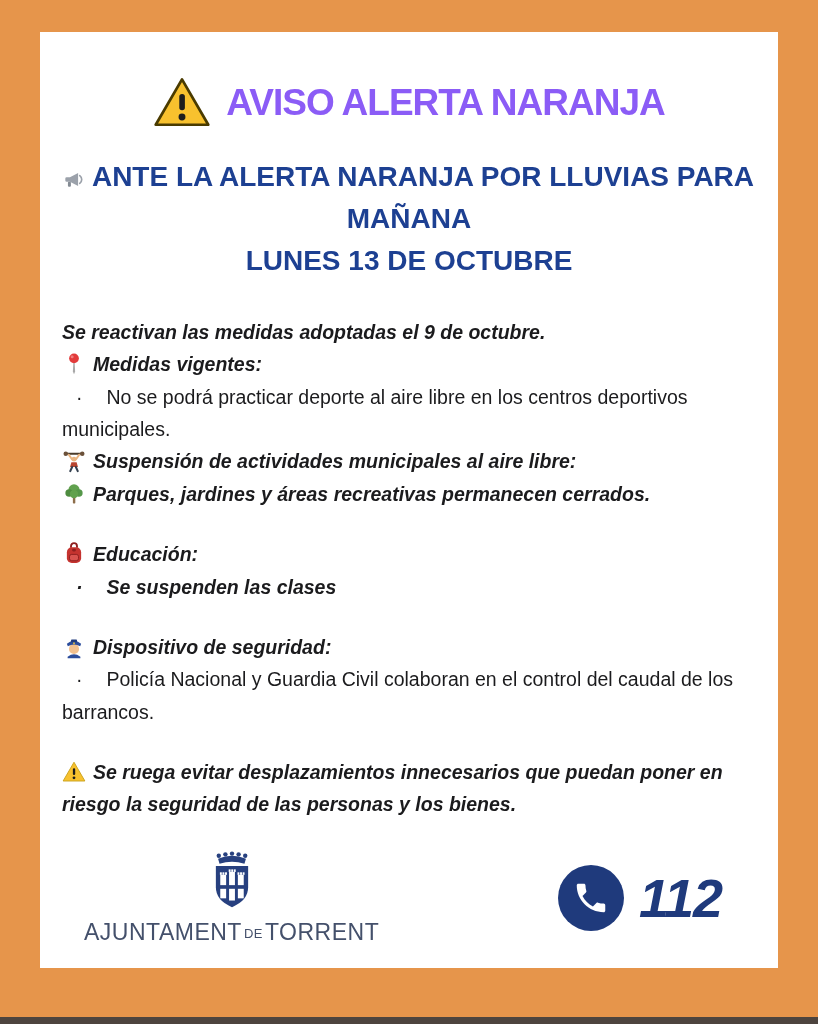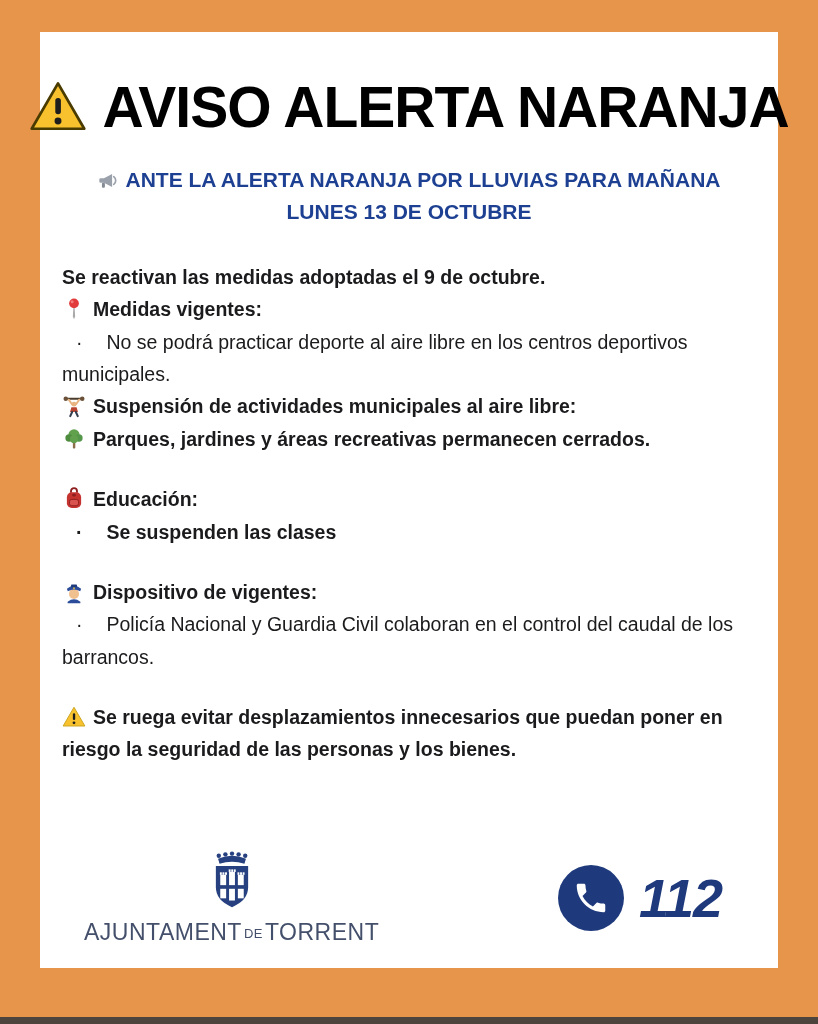--- a/index.html
+++ b/index.html
@@ -12,36 +12,36 @@
     position:absolute; left:40px; top:32px; width:738px; height:936px;
     background:#ffffff;
   }
   
   .header {
     margin-top:42px;
     display:flex; justify-content:center; align-items:center; gap:15px;
   }
   .icon-big svg { width:58px; height:58px; display:block; }
   .title {
-    margin:0; font-size:57px; font-weight:bold; color:#000000;
+    margin:0; font-size:37px; font-weight:bold; color:#8b5cf6;
     letter-spacing:-1px; white-space:nowrap;
   }
   
   .subtitle {
     margin-top:24px; text-align:center; color:#1D4092;
-    font-weight:bold; font-size:21px; line-height:1.5;
+    font-weight:bold; font-size:28px; line-height:1.5;
   }
   .icon-sub svg { width:21px; height:21px; vertical-align:-4px; margin-right:7px; }
   
   .content {
     margin:34px auto 0 22px; width:676px;
     font-size:19.5px; line-height:1.66; color:#1B1B1D;
   }
   .para { text-align:left; }
-  .para.bold, .para.bullet-bold { font-weight:bold; }
+  .para.bold, .para.bullet-bold { font-weight:bold;font-style:italic; }
   .para.bullet, .para.bullet-bold { text-indent:14px; }
   .para .icon svg { width:24px; height:24px; vertical-align:-5px; margin-right:7px; }
   .dot { display:inline; margin-right:24px; }
   .spacer { height:28px; }
   
   .footer {
     position:absolute; left:44px; right:56px; bottom:22px;
     display:flex; justify-content:space-between; align-items:center;
   }
   .logo { display:flex; align-items:center; gap:9px;flex-direction:column; }
@@ -123,21 +123,21 @@
               <rect x="20" y="33" width="24" height="17" rx="6" fill="#D9534F" stroke="#8E1F1F" stroke-width="2.5"></rect>
             </svg></span><span class="txt">Educación:</span></div>
         <div class="para bullet-bold"><span class="dot">·</span><span class="txt">Se suspenden las clases</span></div>
         <div class="spacer"></div>
         <div class="para bold"><span class="icon"><svg viewBox="0 0 64 64">
               <path d="M15 58q17-13 34 0v4H15z" fill="#2B4C9B"></path>
               <circle cx="32" cy="37" r="13.5" fill="#F1C08F"></circle>
               <path d="M13 23q19-15 38 0l-2.5 7q-16.5-9-33 0z" fill="#2B4C9B"></path>
               <rect x="24" y="12" width="16" height="7" rx="2" fill="#1F3A7C"></rect>
               <circle cx="32" cy="22" r="2.4" fill="#E8C540"></circle>
-            </svg></span><span class="txt">Dispositivo de vigentes:</span></div>
+            </svg></span><span class="txt">Dispositivo de seguridad:</span></div>
         <div class="para bullet"><span class="dot">·</span><span class="txt">Policía Nacional y Guardia Civil colaboran en el control del caudal de los barrancos.</span></div>
         <div class="spacer"></div>
         <div class="para bold"><span class="icon"><svg viewBox="0 0 64 64">
               <path d="M32 6 61 56H3Z" fill="#F8C12E" stroke="#caa21c" stroke-width="2.5" stroke-linejoin="round"></path>
               <rect x="29" y="22" width="6.2" height="18" rx="3" fill="#1d1d1d"></rect>
               <circle cx="32" cy="47.5" r="3.8" fill="#1d1d1d"></circle>
             </svg></span><span class="txt">Se ruega evitar desplazamientos innecesarios que puedan poner en riesgo la seguridad de las personas y los bienes.</span></div>
       </div>
 
     <div class="footer">

